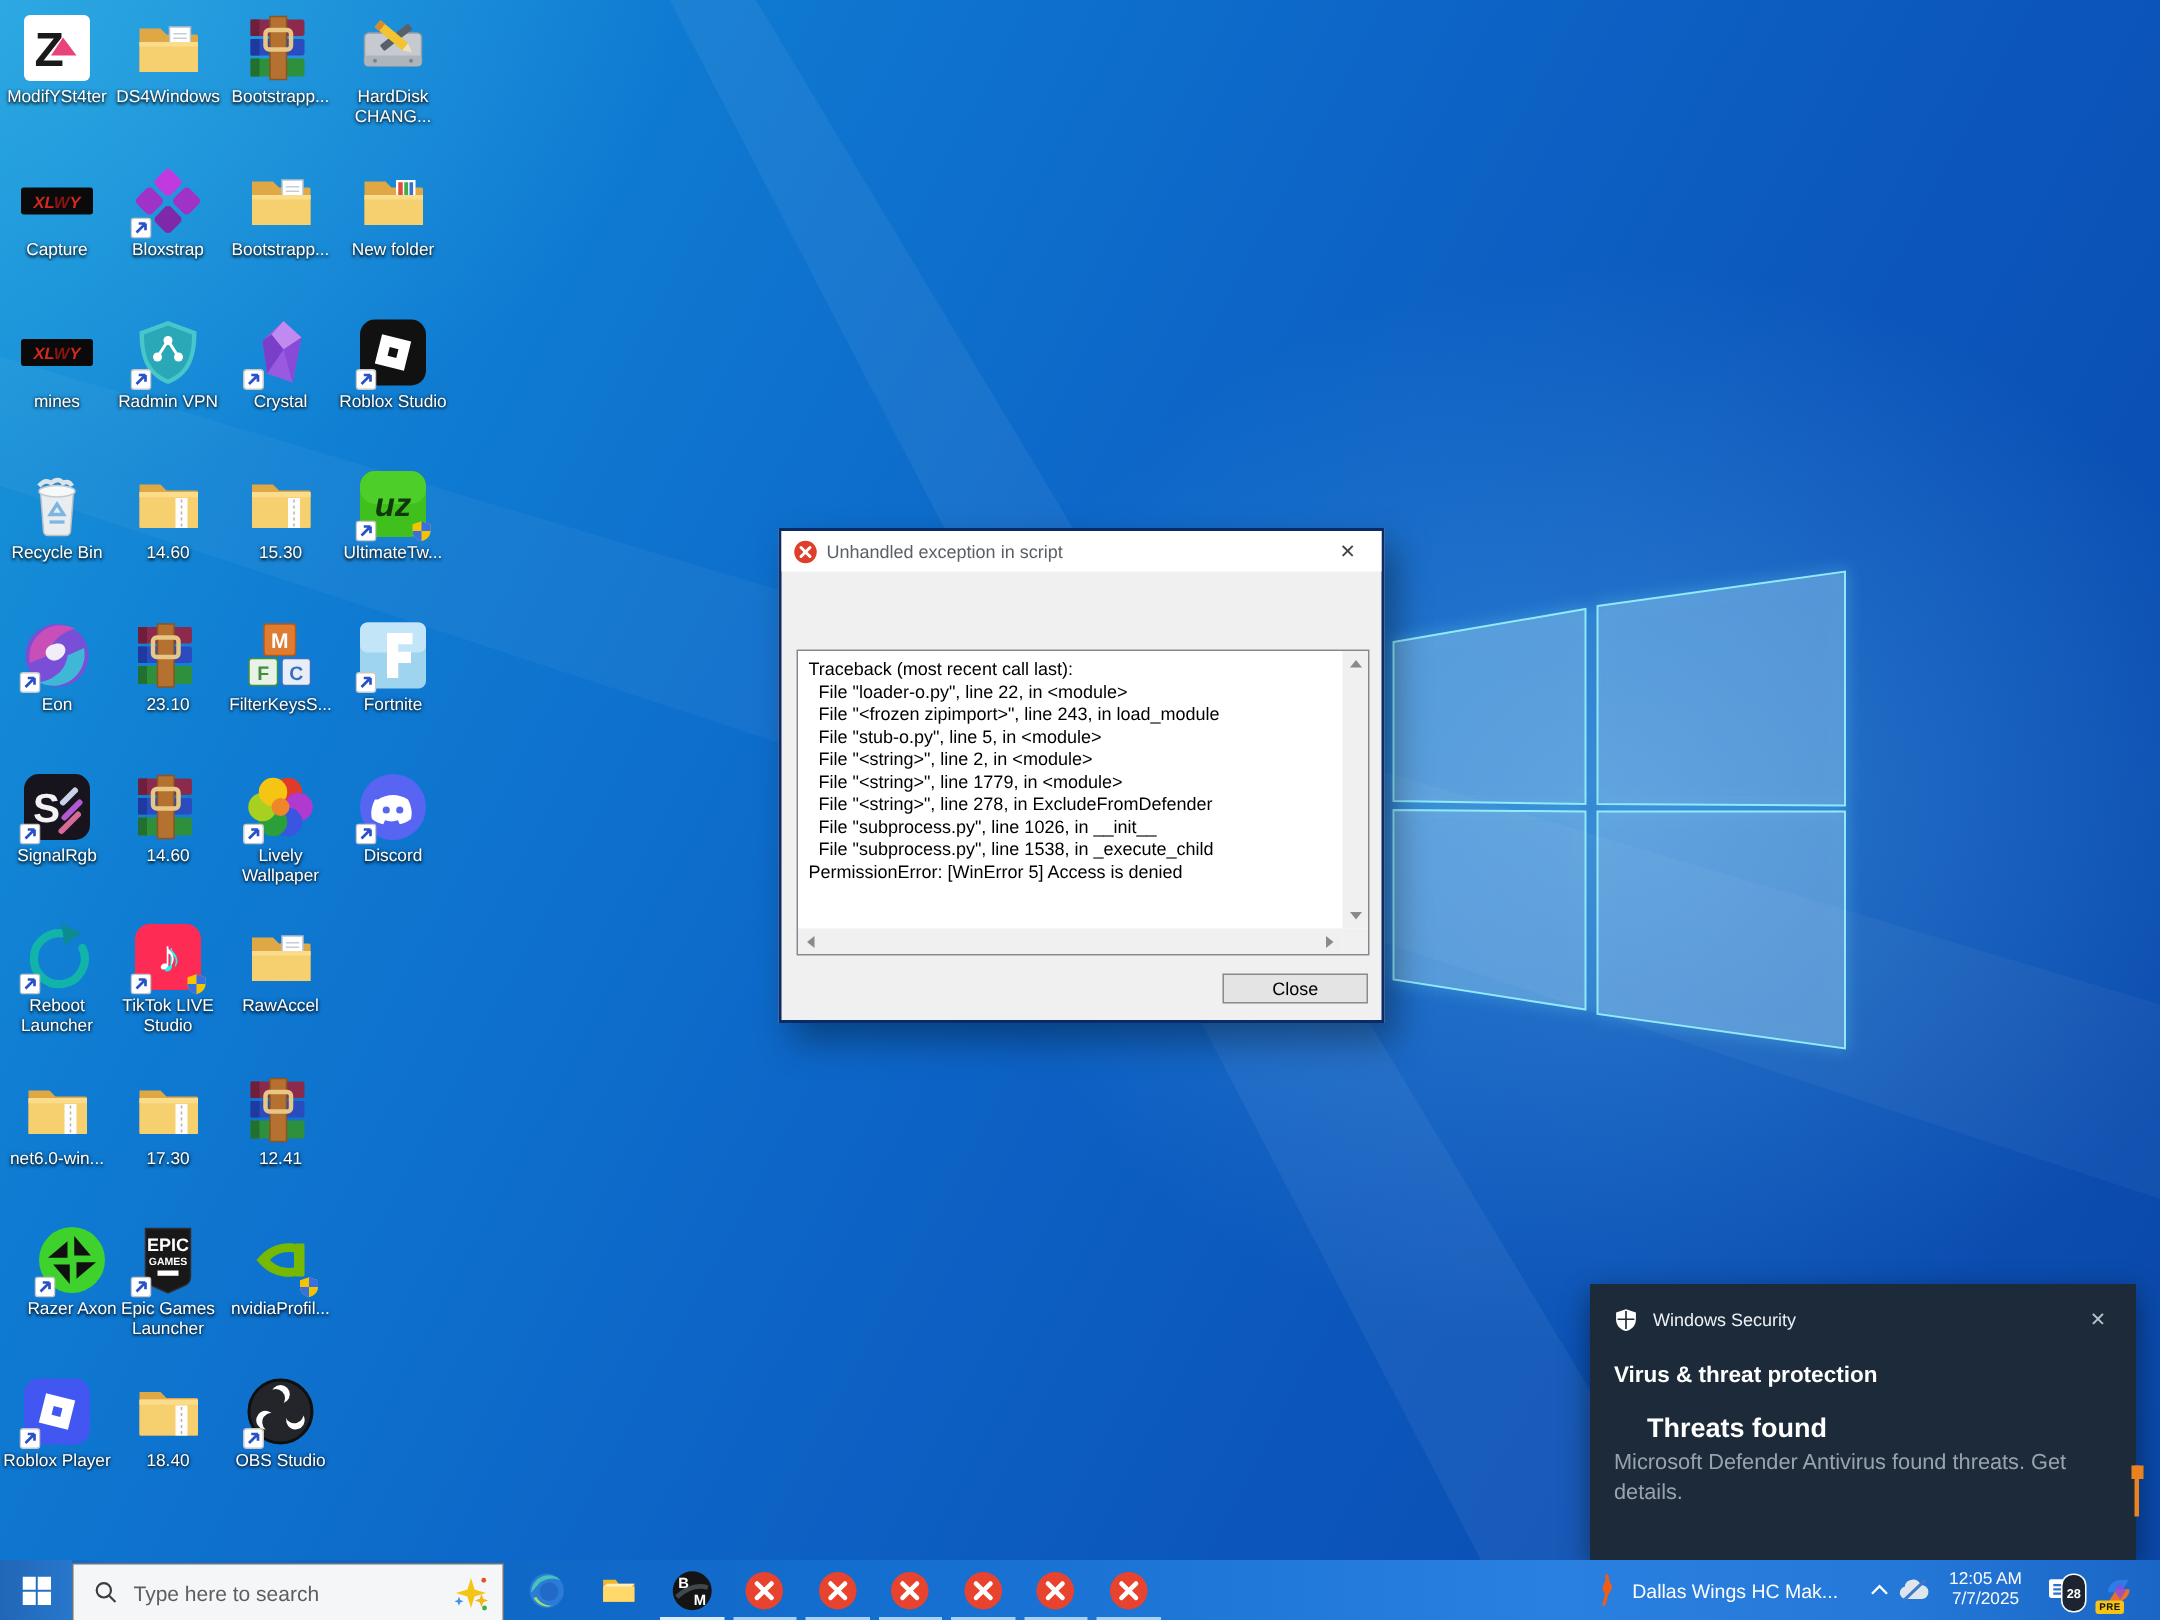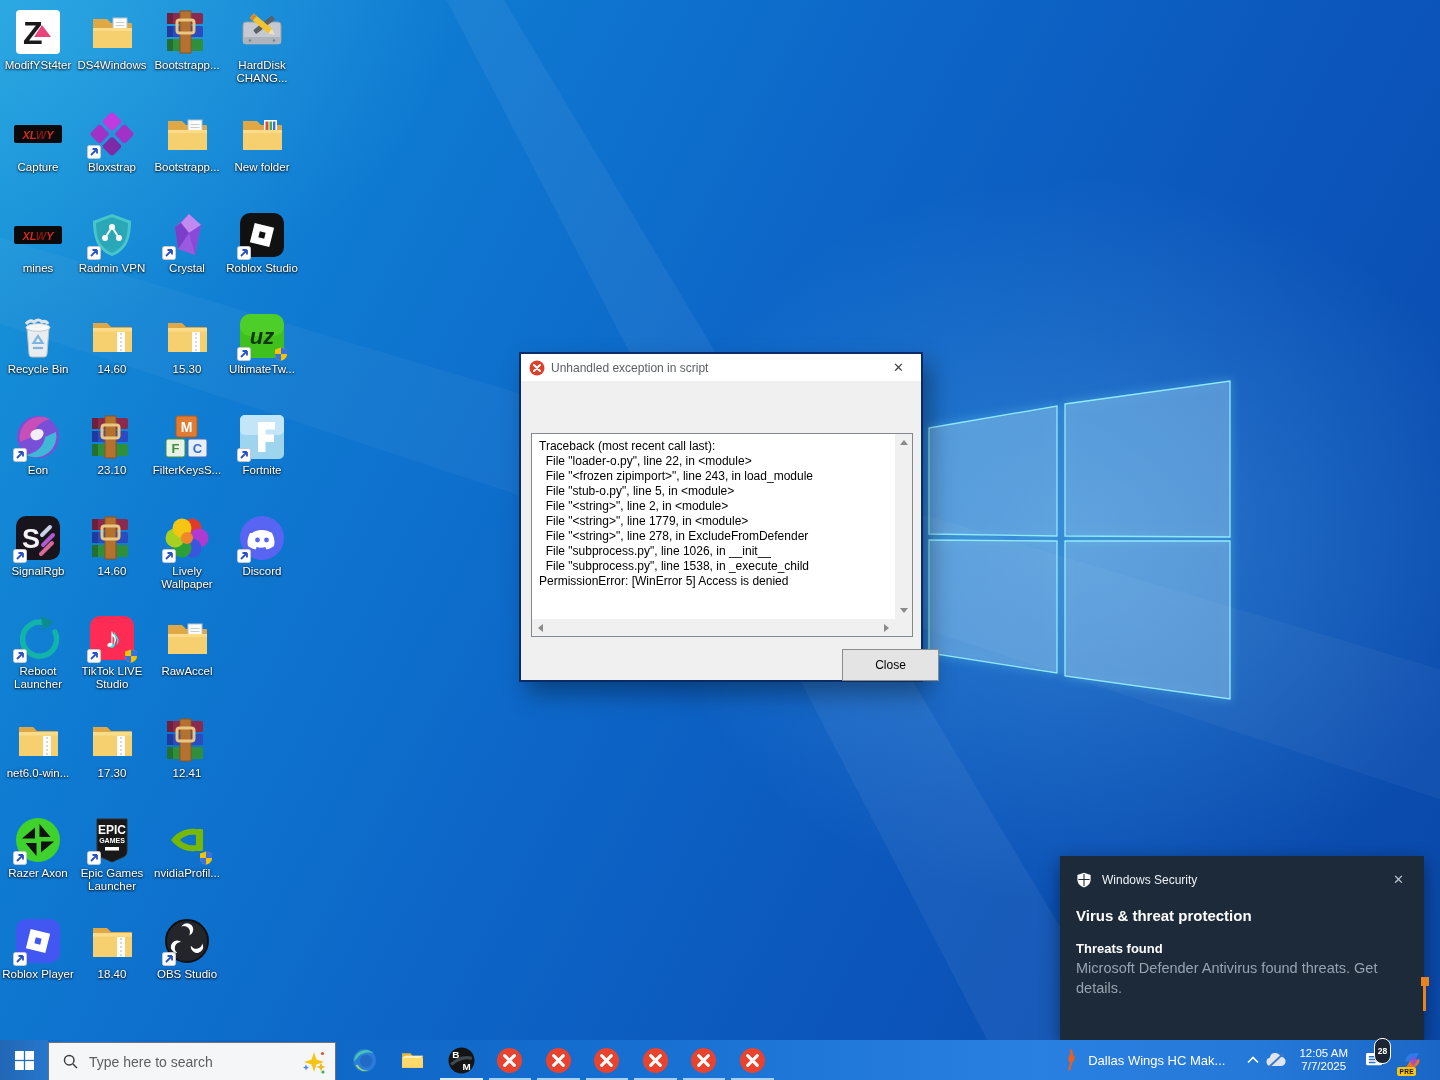--- a/index.html
+++ b/index.html
@@ -50,34 +50,34 @@
   .dlg-text div { font-size:12px; line-height:15px; color:#000; white-space:pre; }
   .sb-v { position:absolute; top:0; right:0; bottom:17px; width:17px; background:#f0f0f0; }
   .sb-h { position:absolute; left:0; right:17px; bottom:0; height:17px; background:#f0f0f0; }
   .sb-corner { position:absolute; right:0; bottom:0; width:17px; height:17px; background:#f0f0f0; }
   .sb-btn { position:absolute; width:17px; height:17px; display:flex; align-items:center; justify-content:center; }
   .tri { width:0; height:0; }
   .tri.up    { border-left:4px solid transparent; border-right:4px solid transparent; border-bottom:5px solid #8a8a8a; }
   .tri.down  { border-left:4px solid transparent; border-right:4px solid transparent; border-top:5px solid #8a8a8a; }
   .tri.left  { border-top:4px solid transparent; border-bottom:4px solid transparent; border-right:5px solid #8a8a8a; }
   .tri.right { border-top:4px solid transparent; border-bottom:4px solid transparent; border-left:5px solid #8a8a8a; }
-  .dlg-closebtn { position:absolute; left:294px; top:295px; width:97px; height:32px;
+  .dlg-closebtn { position:absolute; left:294px; top:295px; width:97px; height:20px;
     background:#e4e4e4; border:1px solid #8b8b8b; font-size:12px; color:#000;
     display:flex; align-items:center; justify-content:center; cursor:pointer;
-    font-family:"Liberation Sans",sans-serif;margin-left:27px; }
+    font-family:"Liberation Sans",sans-serif; }
 
   
   .toast { position:absolute; left:1060px; top:856px; width:364px; height:184px;
     background:var(--toast_bg,#1c2a3a); color:#fff; box-shadow:0 6px 18px rgba(0,0,0,.45); }
   .toast-head { display:flex; align-items:center; padding:14px 14px 0 16px; }
   .toast-appicon { width:16px; height:16px; margin-right:10px; }
   .toast-app { font-size:12px; color:#eef1f4; flex:1; }
   .toast-close { font-size:13px; color:#bac2cb; padding:2px 6px; cursor:pointer; }
   .toast-heading { font-size:15px; font-weight:bold; padding:18px 16px 0 16px; }
-  .toast-sub { font-size:13px; font-weight:bold; padding:17px 16px 0 16px; }
+  .toast-sub { font-size:18px; font-weight:bold; padding:17px 16px 0 16px;margin-left:22px; }
   .toast-body { font-size:14.5px; line-height:20px; color:#9aa3ad; padding:2px 26px 0 16px; }
 
   .sliver { position:absolute; left:1423px; top:977px; width:3px; height:34px; background:#e8831f; }
   .sliver::before { content:""; position:absolute; left:-2px; top:0; width:8px; height:9px; background:#e8831f; }
 
   
   .taskbar { position:absolute; left:0; bottom:0; width:1440px; height:40px;
     background:linear-gradient(90deg,#0a55ae 0%,#1172d4 5%,#0d64c2 16%,#146ecf 40%,#2a80e0 72%,#2478d8 88%,#1a66c6 100%);
     display:flex; align-items:center; z-index:50; }
   .start { width:48px; height:40px; display:flex; align-items:center; justify-content:center;
@@ -92,21 +92,21 @@
     position:relative; cursor:pointer; }
   .tbtn .uline { position:absolute; bottom:0; left:3px; right:3px; height:2.5px; background:#a6d2f5; }
   .tbtn.active .uline { background:#d8ecfa; }
   .tray { margin-left:auto; display:flex; align-items:center; height:40px; padding-right:12px; }
   .news { display:flex; align-items:center; cursor:pointer; height:40px; padding:0 10px 0 6px; }
   .headline { font-size:13px; color:#fff; white-space:nowrap; margin-left:10px; }
   .chev { width:20px; height:40px; display:flex; align-items:center; justify-content:center; cursor:pointer; margin-left:8px; }
   .cloudbtn { width:26px; height:40px; display:flex; align-items:center; justify-content:center; cursor:pointer; }
   .clock { text-align:center; font-size:11.5px; line-height:13.5px; color:#fff; padding:0 10px; cursor:pointer; }
   .action { position:relative; width:34px; height:40px; display:flex; align-items:center; justify-content:center; cursor:pointer; }
-  .badge { position:absolute; right:1px; bottom:16px; min-width:17px; height:26px; border-radius:8px;
+  .badge { position:absolute; right:1px; bottom:5px; min-width:17px; height:26px; border-radius:8px;
     background:#1b2430; border:1px solid #fff; color:#fff; font-size:8.5px; font-weight:bold;
     display:flex; align-items:center; justify-content:center; padding:0 2px; }
   .copilot { position:relative; width:32px; height:40px; display:flex; align-items:center; justify-content:center;
     cursor:pointer; margin-left:4px; }
   .prebadge { position:absolute; left:1px; bottom:4px; background:#f6c514; color:#151515;
     font-size:6.5px; font-weight:bold; padding:1px 2.5px; border-radius:2px; letter-spacing:.3px; }
 </style>
 </head>
 <body>
 
@@ -569,21 +569,21 @@
           <rect x="4" y="18" width="36" height="11" rx="1.5" fill="#2b4bbf"></rect>
           <rect x="4" y="18" width="6" height="11" fill="#1f3a9e"></rect>
           <rect x="4" y="31" width="36" height="12" rx="1.5" fill="#2e8f3c"></rect>
           <rect x="4" y="31" width="6" height="12" fill="#227030"></rect>
           <rect x="17" y="3" width="11" height="42" fill="#b5712f" stroke="#8a5520"></rect>
           <rect x="14" y="12" width="17" height="13" rx="2.5" fill="none" stroke="#e8c684" stroke-width="3"></rect>
         </svg>
       </div>
       <div class="dlabel">12.41</div>
     </div>
-    <div class="dicon" style="left: 1px; top: 816px;">
+    <div class="dicon" style="left: 11px; top: 816px;">
       <div class="art">
         <svg class="main" viewBox="0 0 48 48">
           <circle cx="24" cy="24" r="22" fill="#3fd12c"></circle>
           <g fill="#101010">
             <polygon points="25.5,8 36.5,21 25.5,21"></polygon>
             <polygon points="40,25.5 27,36.5 27,25.5"></polygon>
             <polygon points="22.5,40 11.5,27 22.5,27"></polygon>
             <polygon points="8,22.5 21,11.5 21,22.5"></polygon>
           </g>
         </svg>

